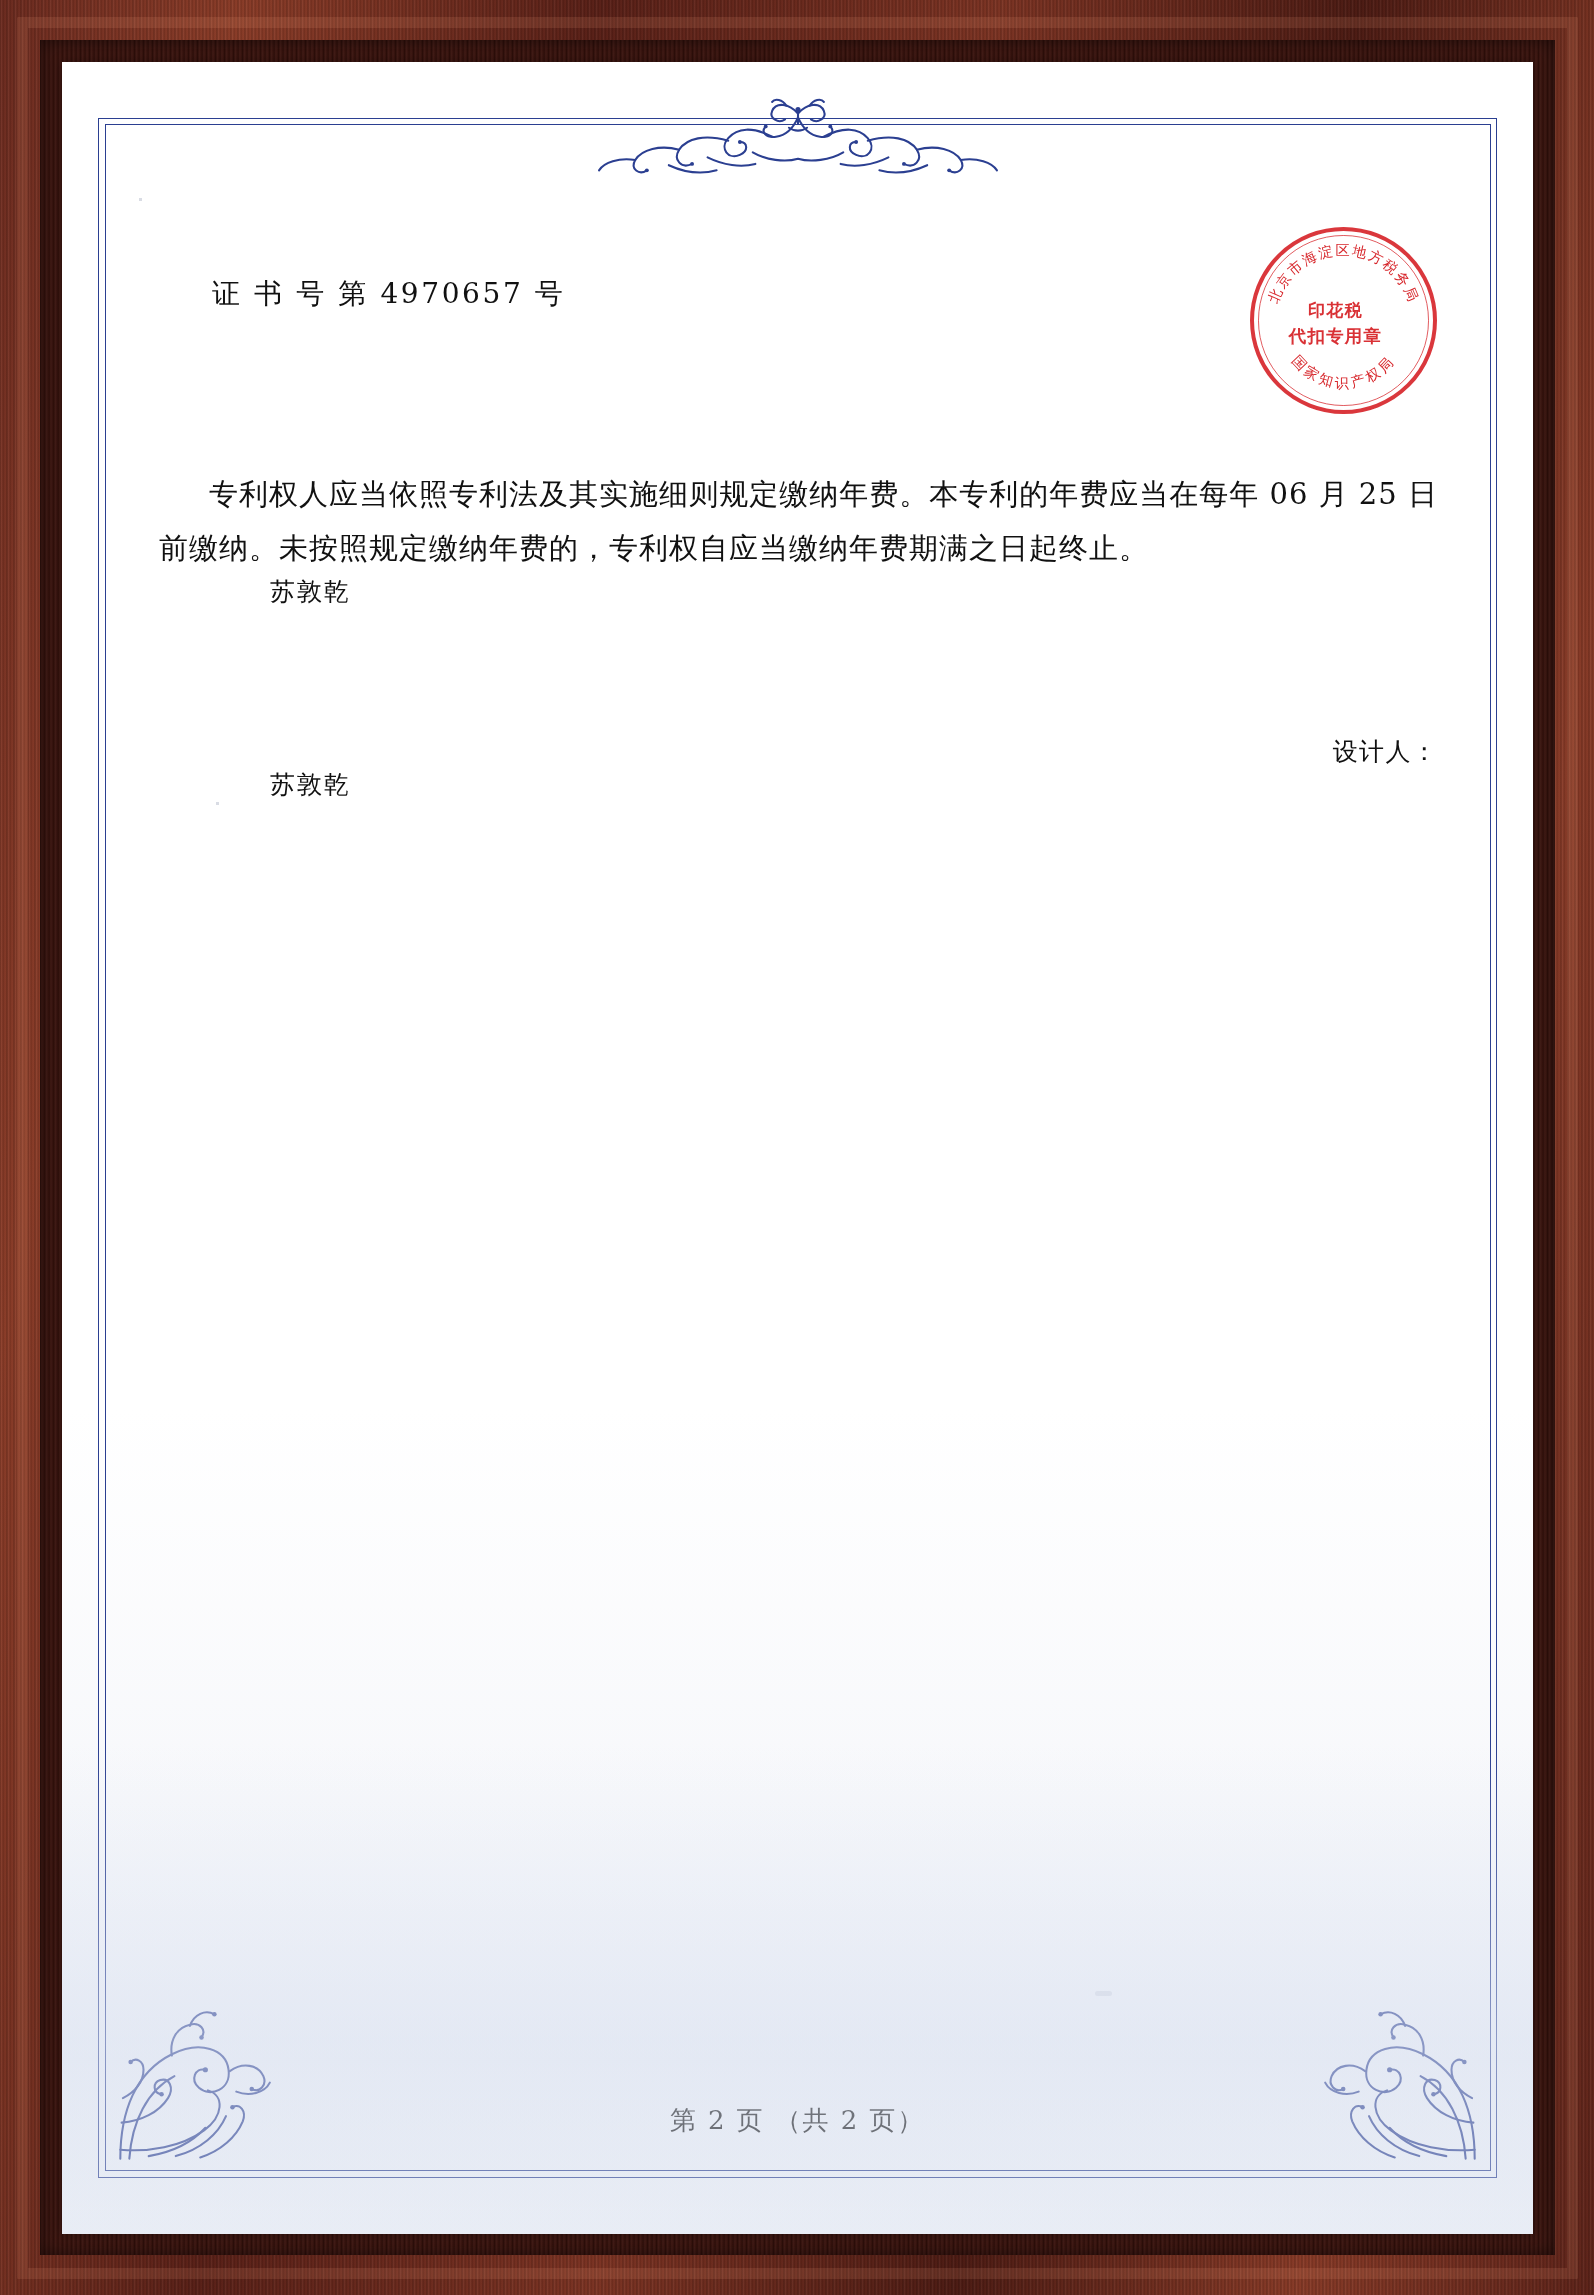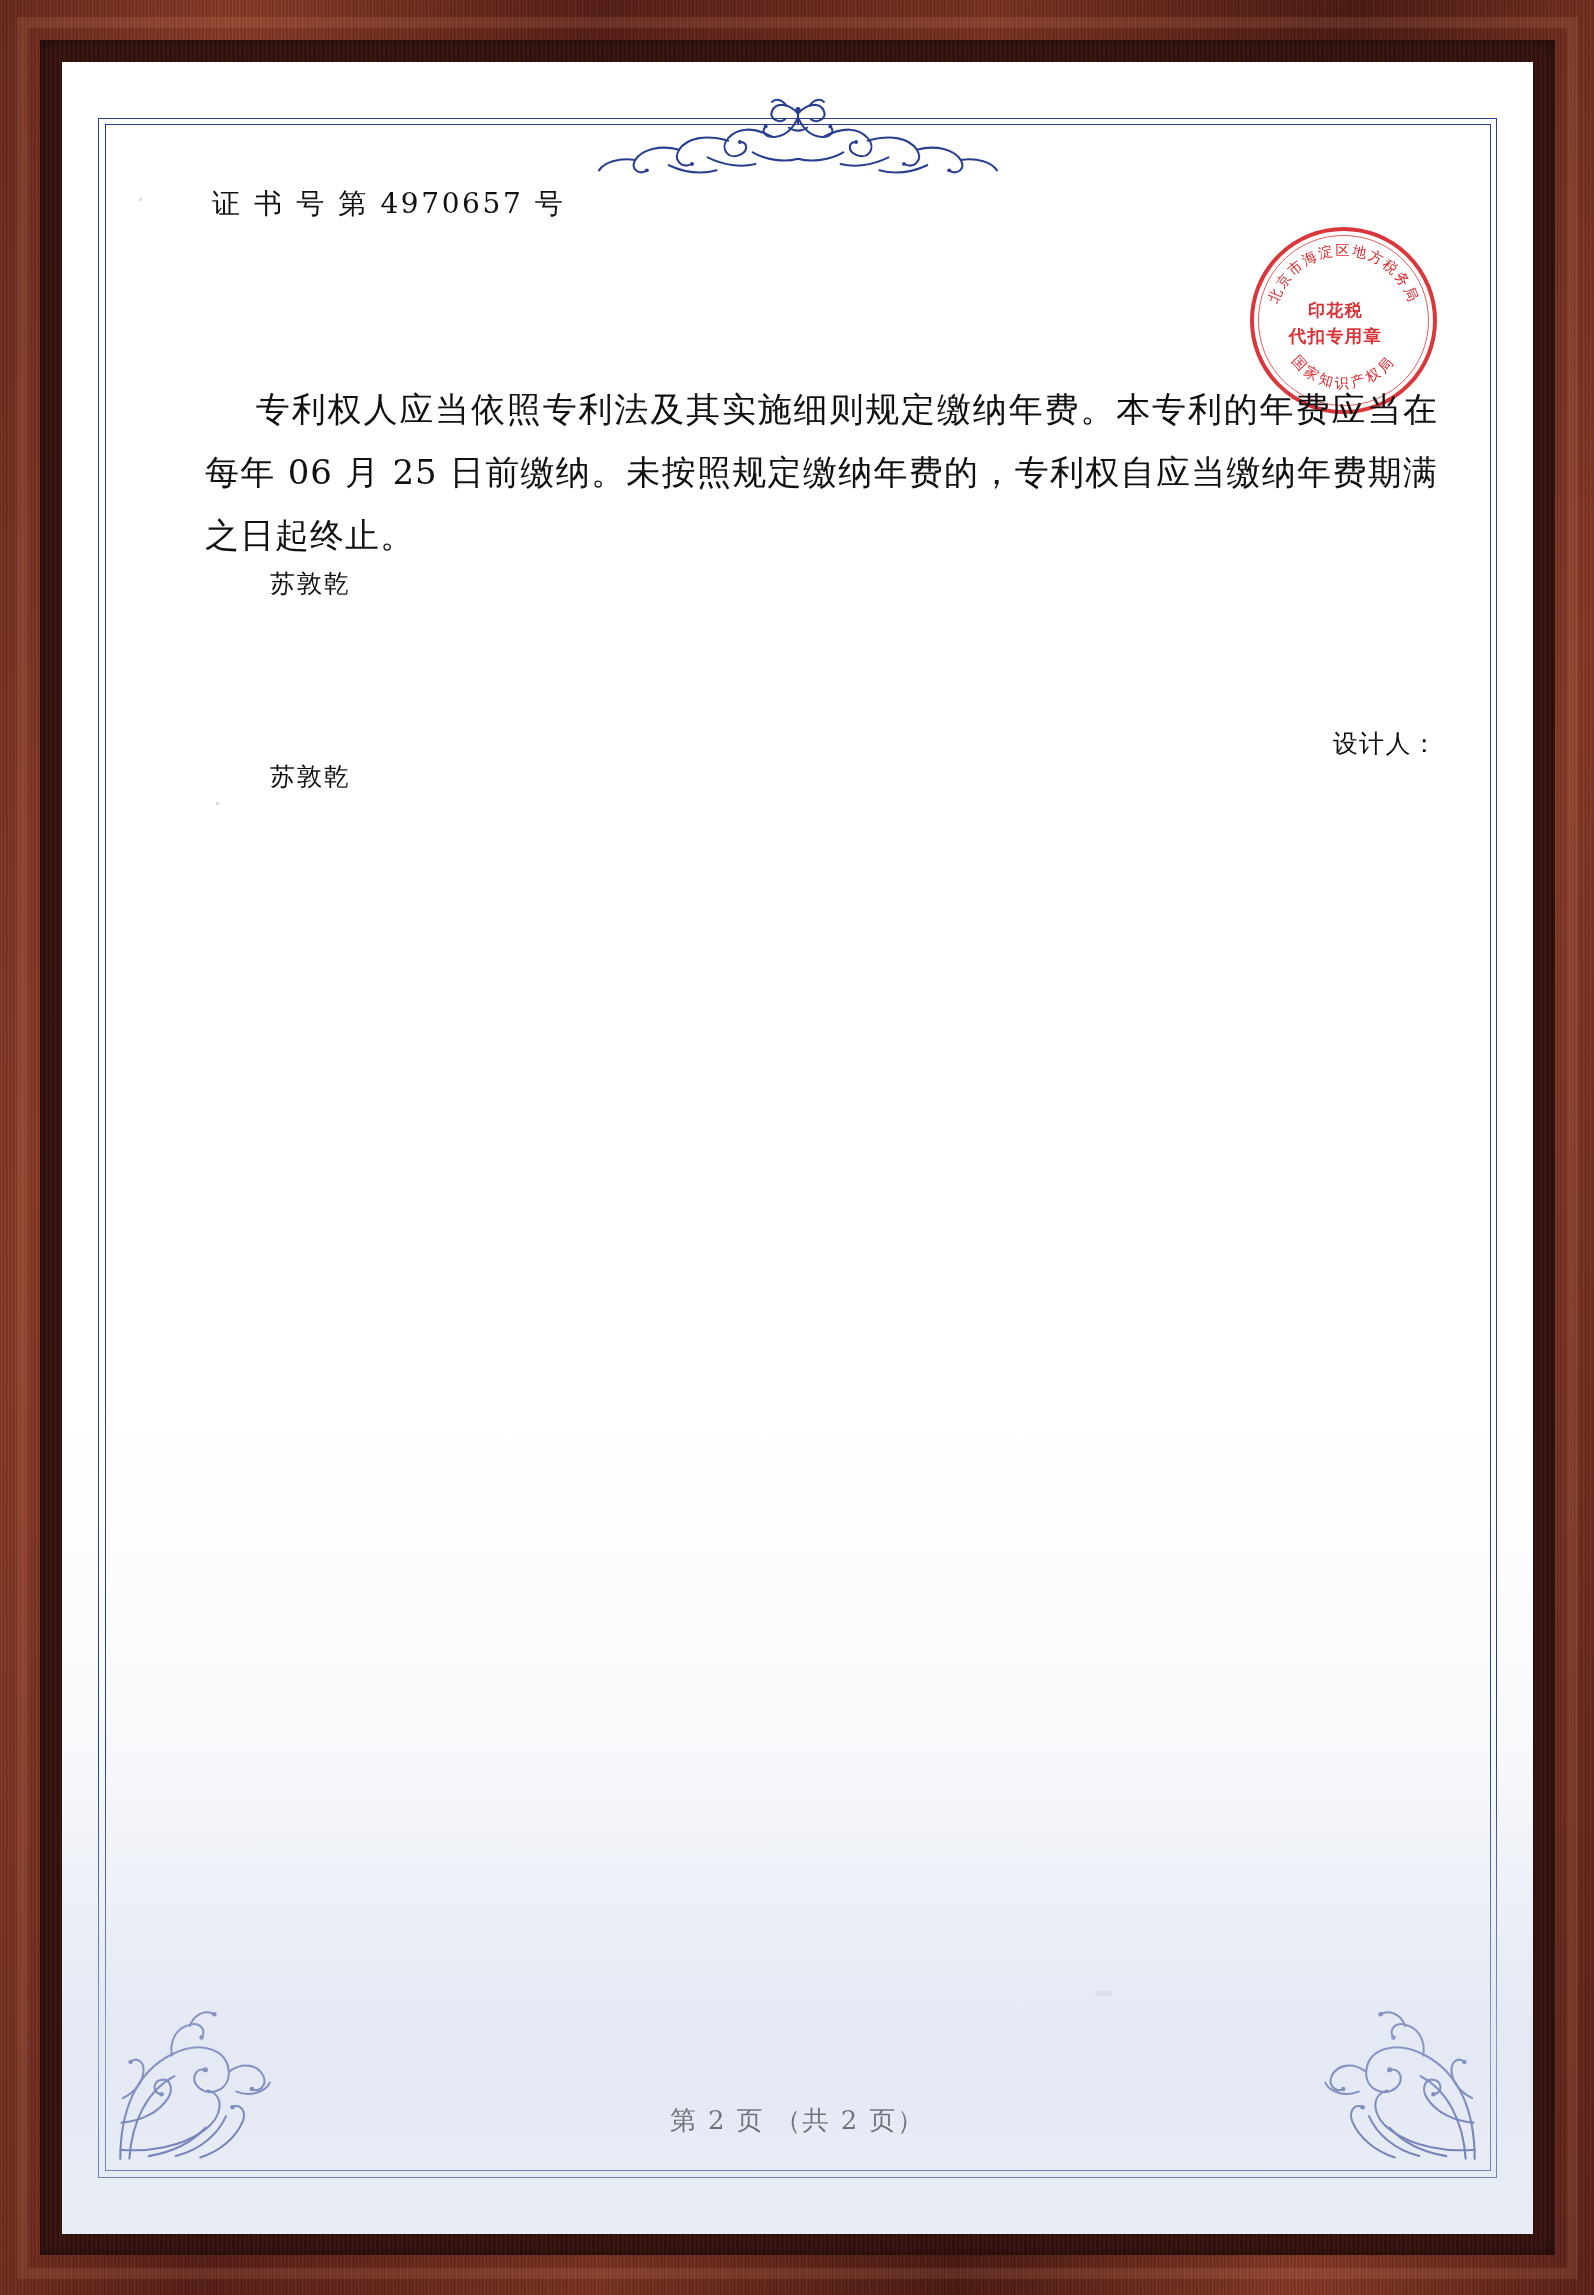--- a/index.html
+++ b/index.html
@@ -108,31 +108,31 @@
     position: absolute;
     left: 97px;
     top: 123px;
     width: 1279px;
     color: #111;
   }
   .cert-no {
     font-size: 28px;
     letter-spacing: 2.6px;
     margin-left: 53px;
+    margin-top: 90px;
     font-family: "DejaVu Serif", "Liberation Serif", serif;
     white-space: nowrap;
   }
   .para {
     margin-top: 155px;
-    font-size: 34px;
+    font-size: 29px;
     line-height: 1.85;
     text-align: justify;
     letter-spacing: 1px;
     font-family: "DejaVu Serif", "Liberation Serif", serif;
-    margin-left: 46px;
   }
   .para .indent { display: inline-block; width: 50px; }
 
   .block-info {
     margin-top: 102px;
     margin-left: 50px;
     font-size: 25px;
     letter-spacing: 1.3px;
     line-height: 2.15;
     font-family: "DejaVu Serif", "Liberation Serif", serif;

